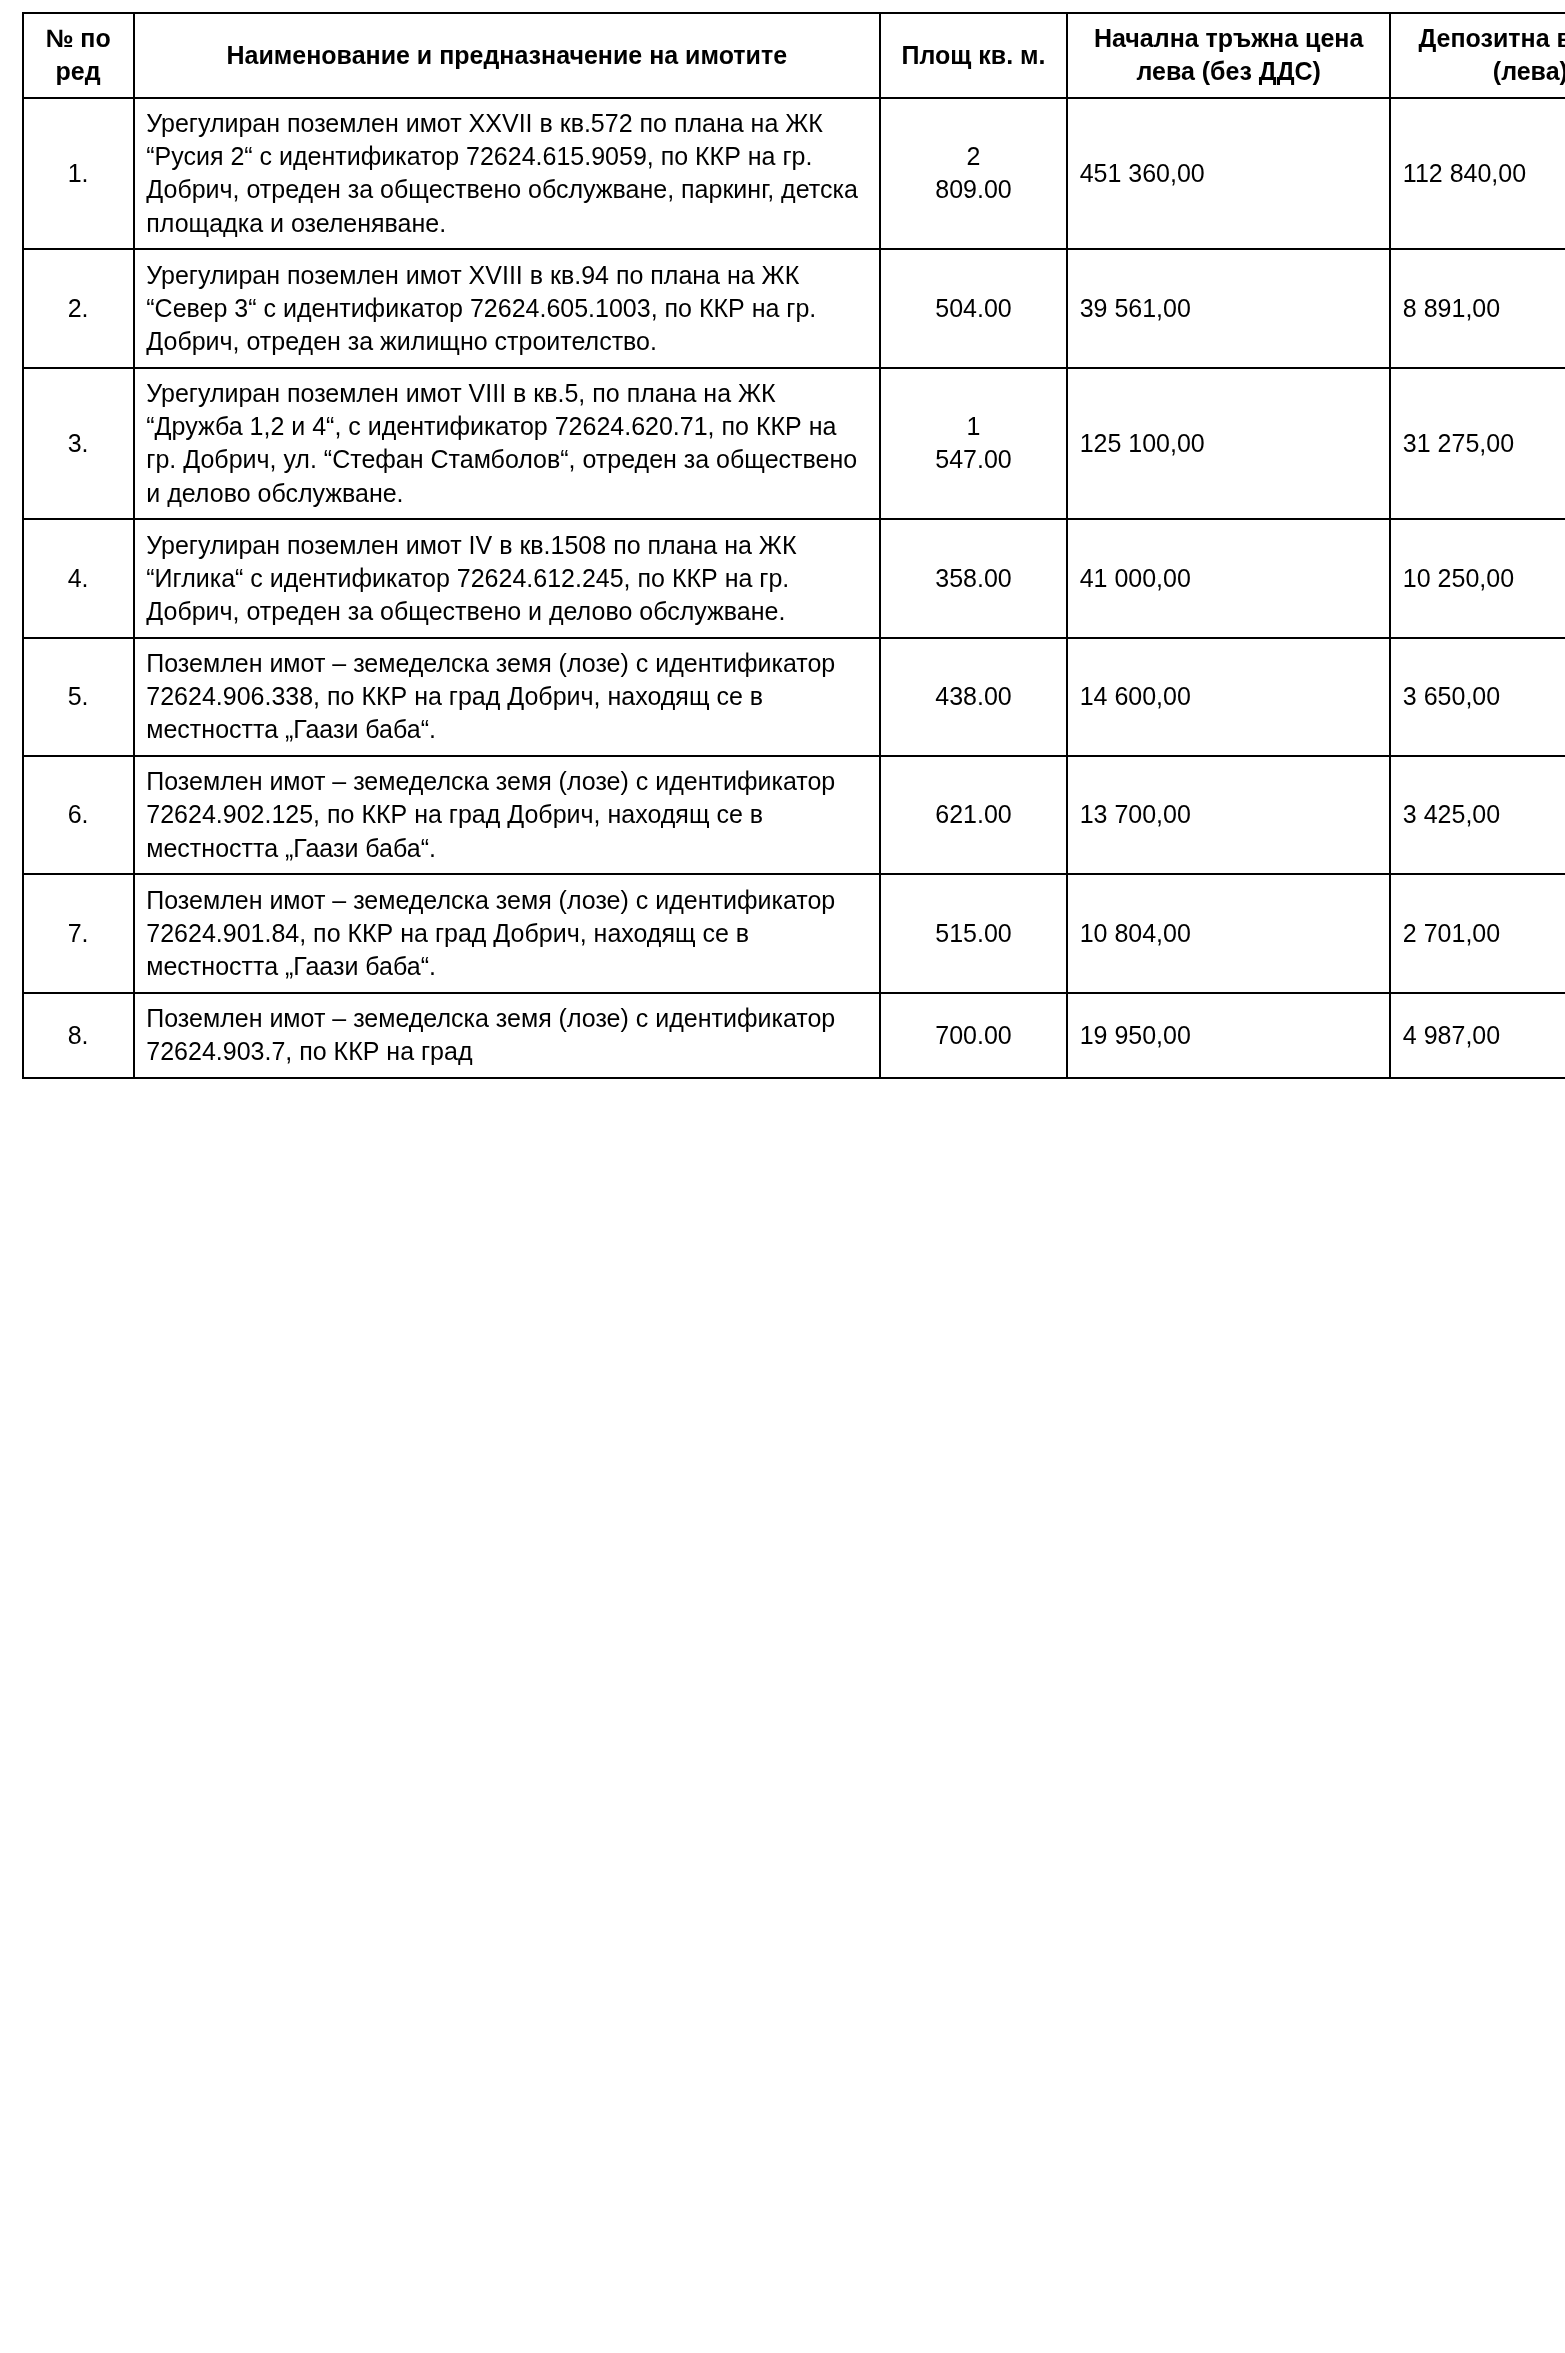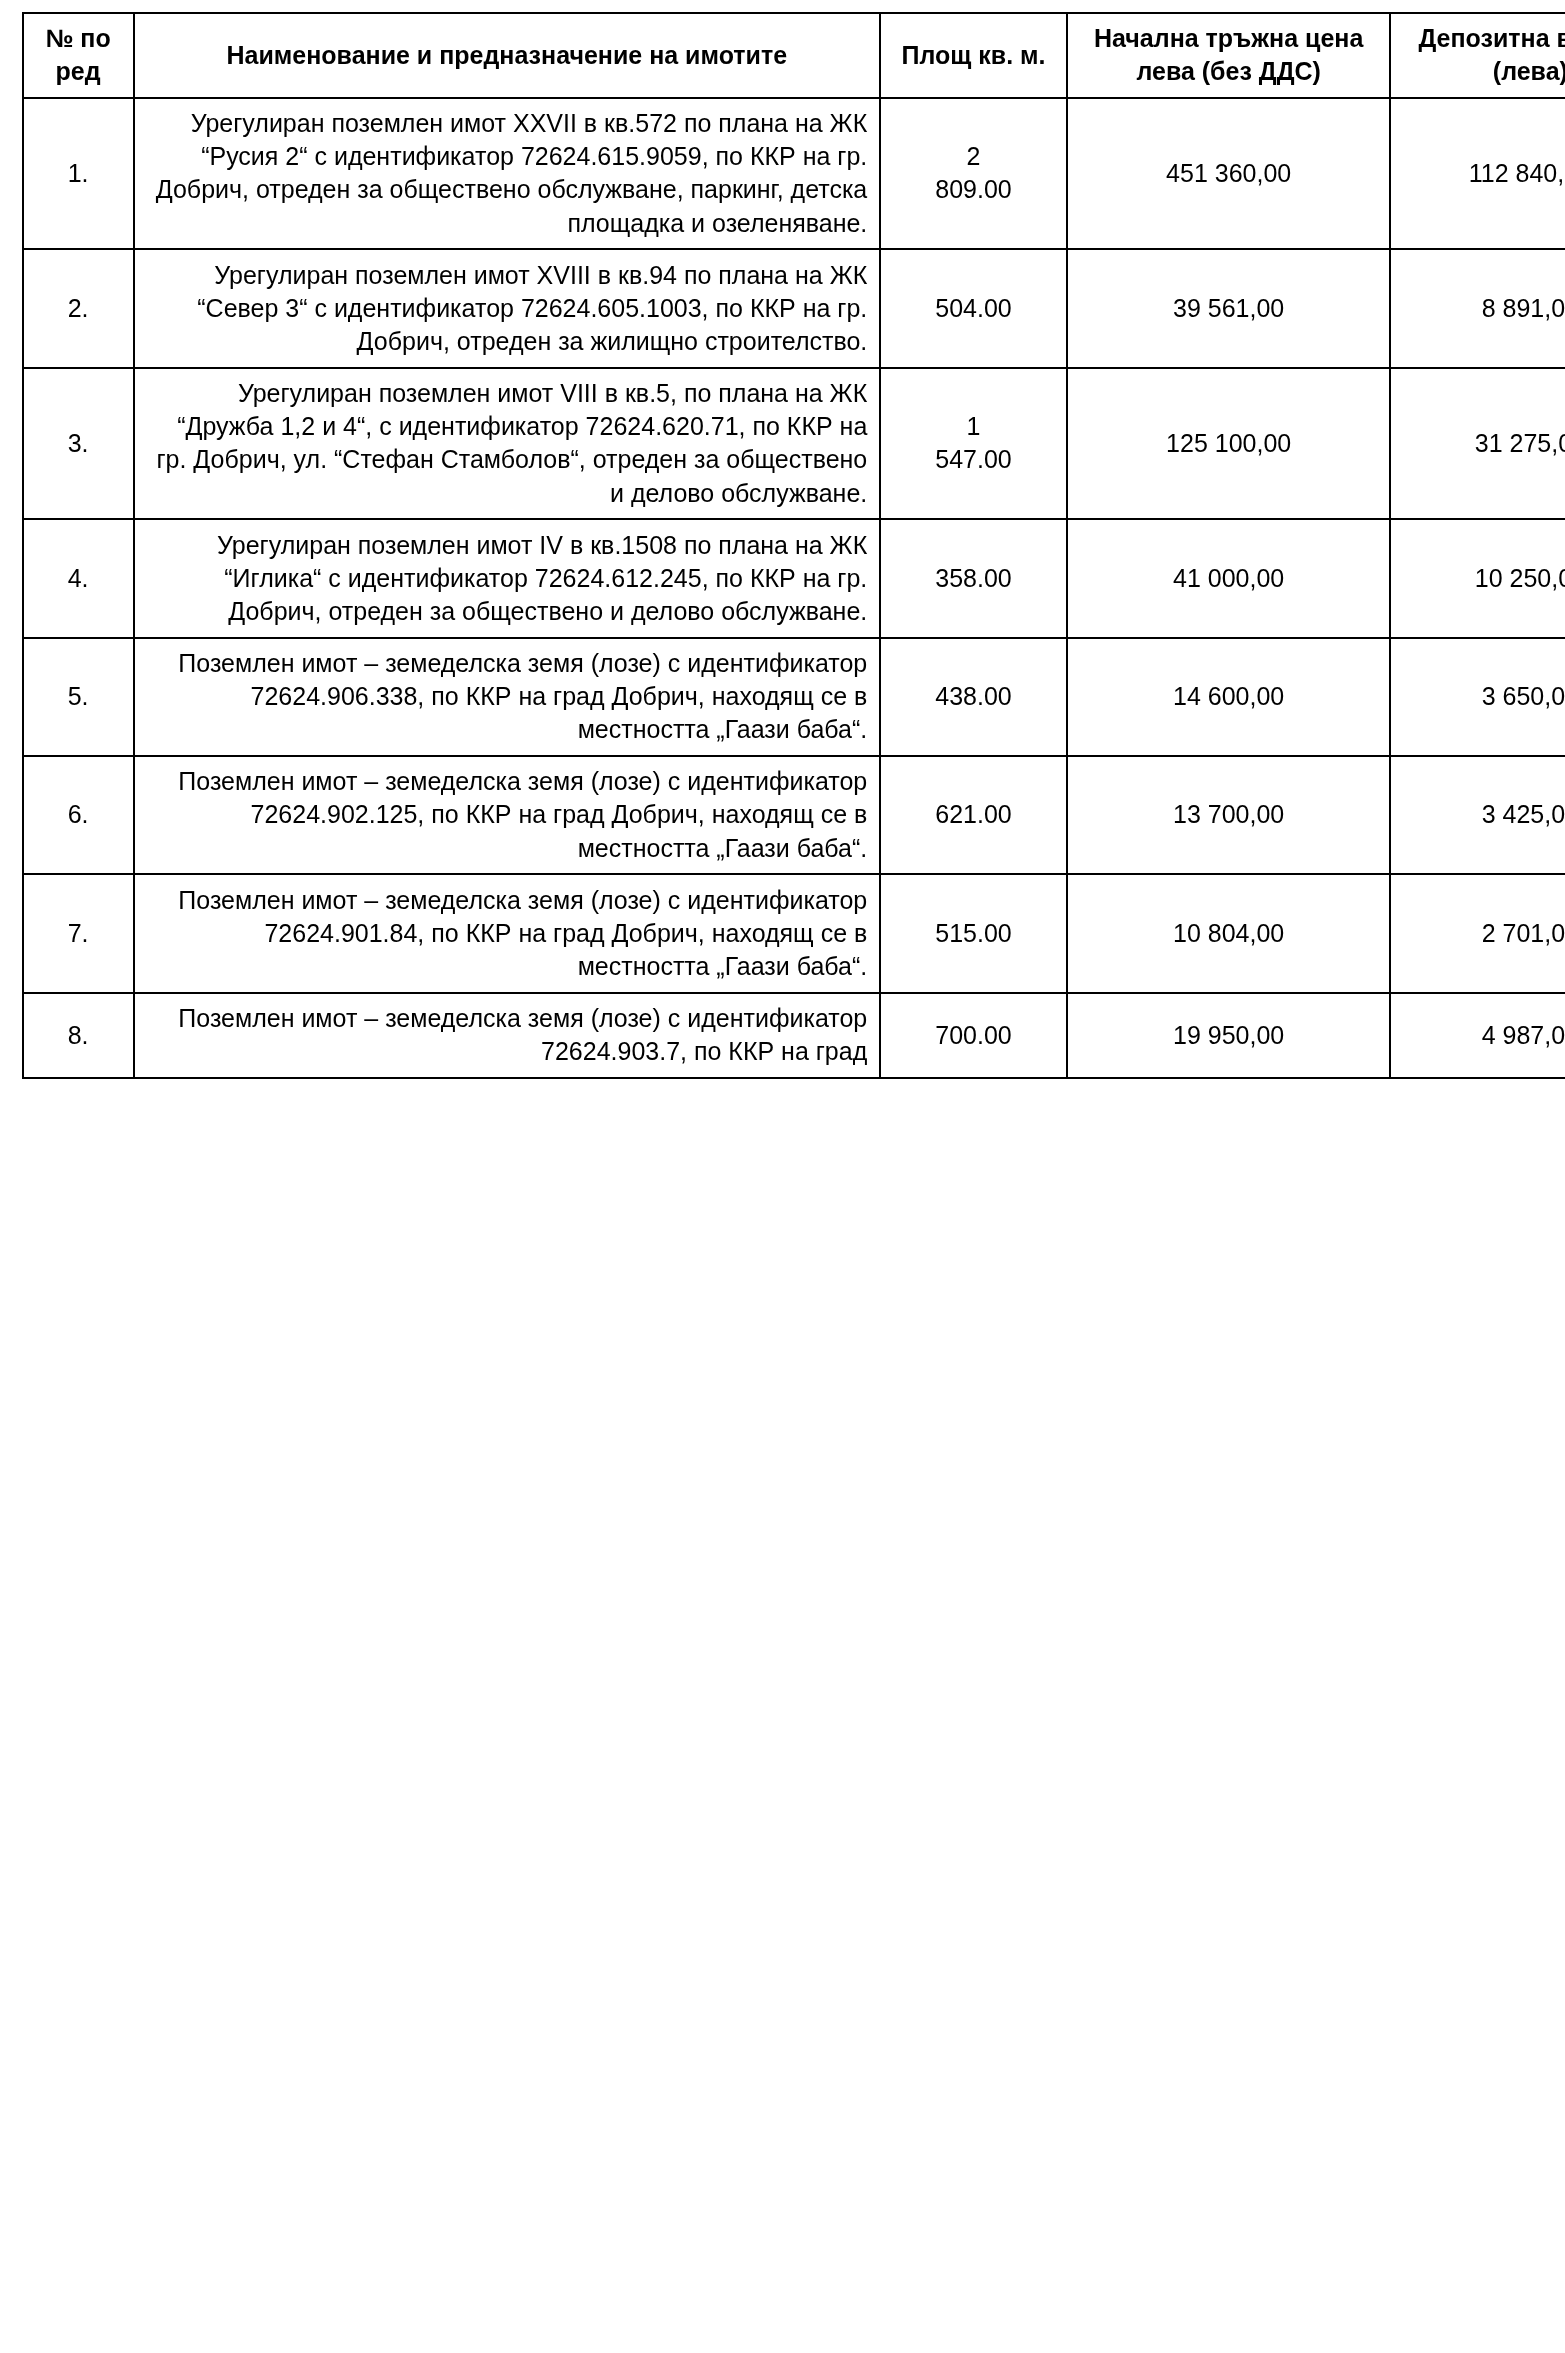--- a/index.html
+++ b/index.html
@@ -45,30 +45,30 @@
   th.col-price .justified,
   th.col-name .justified {
     text-align: justify;
     text-align-last: justify;
   }
   td.cell-num {
     text-align: center;
     font-size: 25px;
   }
   td.cell-name {
-    text-align: right;
+    text-align: left;
     white-space: pre-line;
   }
   td.cell-area {
     text-align: center;
     white-space: pre-line;
   }
   td.cell-price,
   td.cell-dep {
-    text-align: center;
+    text-align: left;
     white-space: nowrap;
   }
 </style>
 </head>
 <body>
 
 <div class="page">
   <table class="listing">
     <thead>
       <tr>

